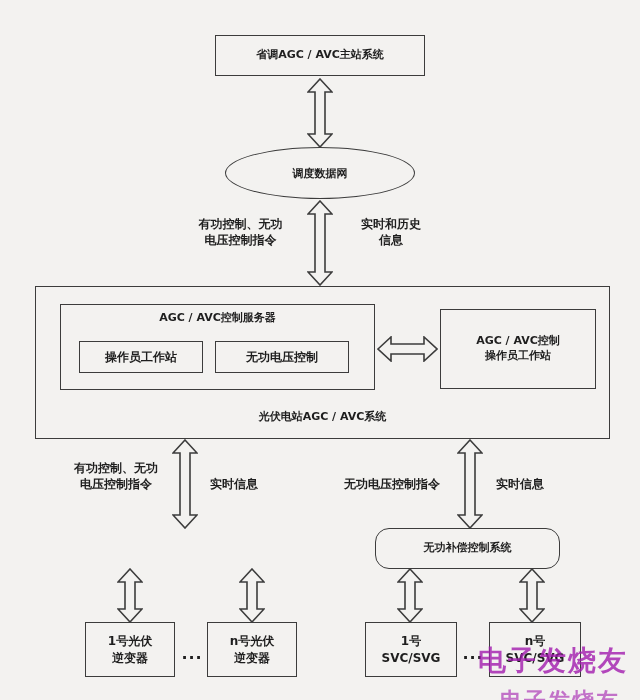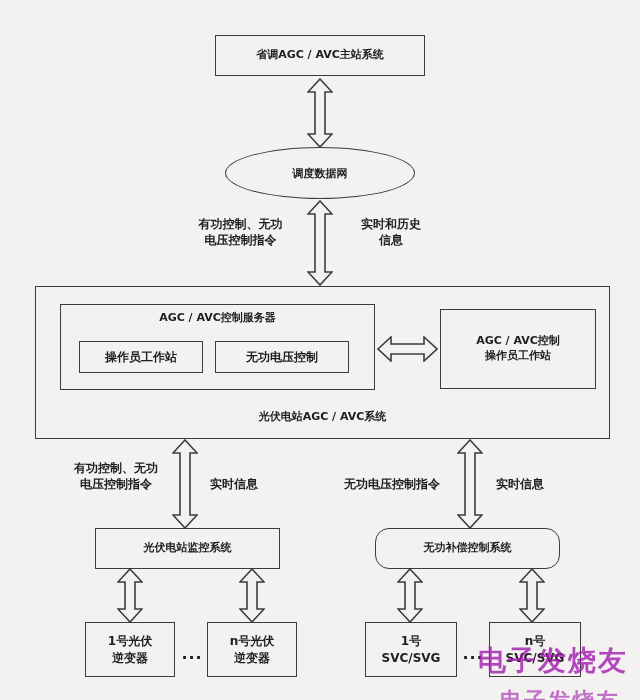--- a/index.html
+++ b/index.html
@@ -109,21 +109,20 @@
   <svg class="arrow" style="left:457px;top:439px;" width="26" height="90">
     <polygon points="13,1 25,14 18,14 18,76 25,76 13,89 1,76 8,76 8,14 1,14"></polygon>
   </svg>
 
   <div class="label fs14" style="left:52px;top:460px;width:128px;">有功控制、无功
 电压控制指令</div>
   <div class="label fs14" style="left:198px;top:476px;width:72px;">实时信息</div>
   <div class="label fs14" style="left:326px;top:476px;width:132px;">无功电压控制指令</div>
   <div class="label fs14" style="left:484px;top:476px;width:72px;">实时信息</div>
 
-  <div class="box fs15" style="left:95px;top:528px;width:185px;height:41px;">光伏电站监控系统</div>
   <div class="box fs15" style="left:375px;top:528px;width:185px;height:41px;border-radius:14px;">无功补偿控制系统</div>
 
   <svg class="arrow" style="left:117px;top:568px;" width="26" height="55">
     <polygon points="13,1 25,14 18,14 18,41 25,41 13,54 1,41 8,41 8,14 1,14"></polygon>
   </svg>
   <svg class="arrow" style="left:239px;top:568px;" width="26" height="55">
     <polygon points="13,1 25,14 18,14 18,41 25,41 13,54 1,41 8,41 8,14 1,14"></polygon>
   </svg>
   <svg class="arrow" style="left:397px;top:568px;" width="26" height="55">
     <polygon points="13,1 25,14 18,14 18,41 25,41 13,54 1,41 8,41 8,14 1,14"></polygon>

